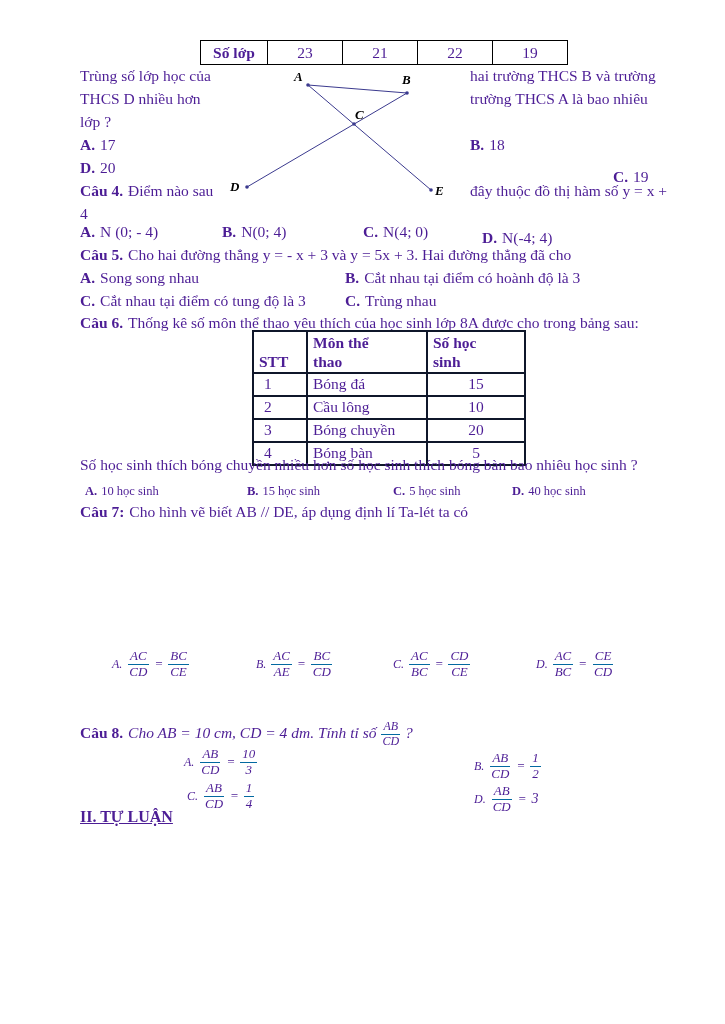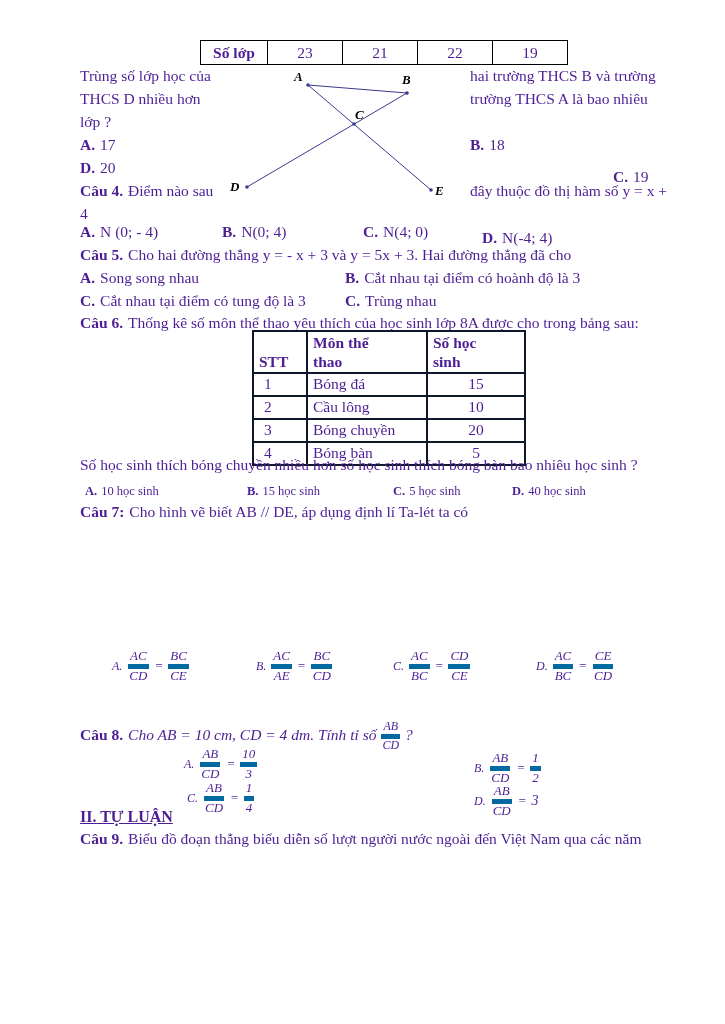--- a/index.html
+++ b/index.html
@@ -23,21 +23,21 @@
   .t2 th.c-mon{width:108px;}
   .t2 th.c-so{width:86px;}
   .t2 td{height:21px;}
   .t2 td.c-num{text-align:left;padding-left:10px;}
   .t2 td.c-val{text-align:center;}
   
   .mopt{display:inline-flex;align-items:center;gap:5px;font-style:italic;}
   .mlabel{font-size:12px;font-style:italic;}
   .frac{display:inline-flex;flex-direction:column;align-items:center;vertical-align:middle;
         line-height:1.15;font-size:13px;font-style:italic;}
-  .frac .num{border-bottom:5px solid #0369a1;padding:0 2px;}
+  .frac .num{border-bottom:1px solid #0369a1;padding:0 2px;}
   .frac .den{padding:0 2px;}
   .tfrac{font-size:12px;}
   .meq{font-size:13px;font-style:italic;}
   .mres{font-size:14px;font-style:italic;}
   .sec-title{font-weight:bold;text-decoration:underline;font-size:16px;}
   .figlbl{font-family:"Liberation Serif",serif;font-size:13px;font-weight:bold;font-style:italic;fill:#000;}
 </style>
 </head>
 <body>
 
@@ -239,15 +239,14 @@
     <span class="frac">
         <span class="num">AB</span>
         <span class="den">CD</span>
       </span>
     <span class="meq">=</span>
     <span class="mres">3</span>
   </div>
 
   <div class="abs sec-title" style="left:80px;top:808px;">II. TỰ LUẬN</div>
 
-  <div class="abs" style="left:80px;top:830px;"><b class="lbl">Câu 9.</b><span>Biểu đồ đoạn thẳng biểu diễn số lượt người nước ngoài đến Việt Nam qua các năm</span></div>
 
 </div>
 
 </body></html>

